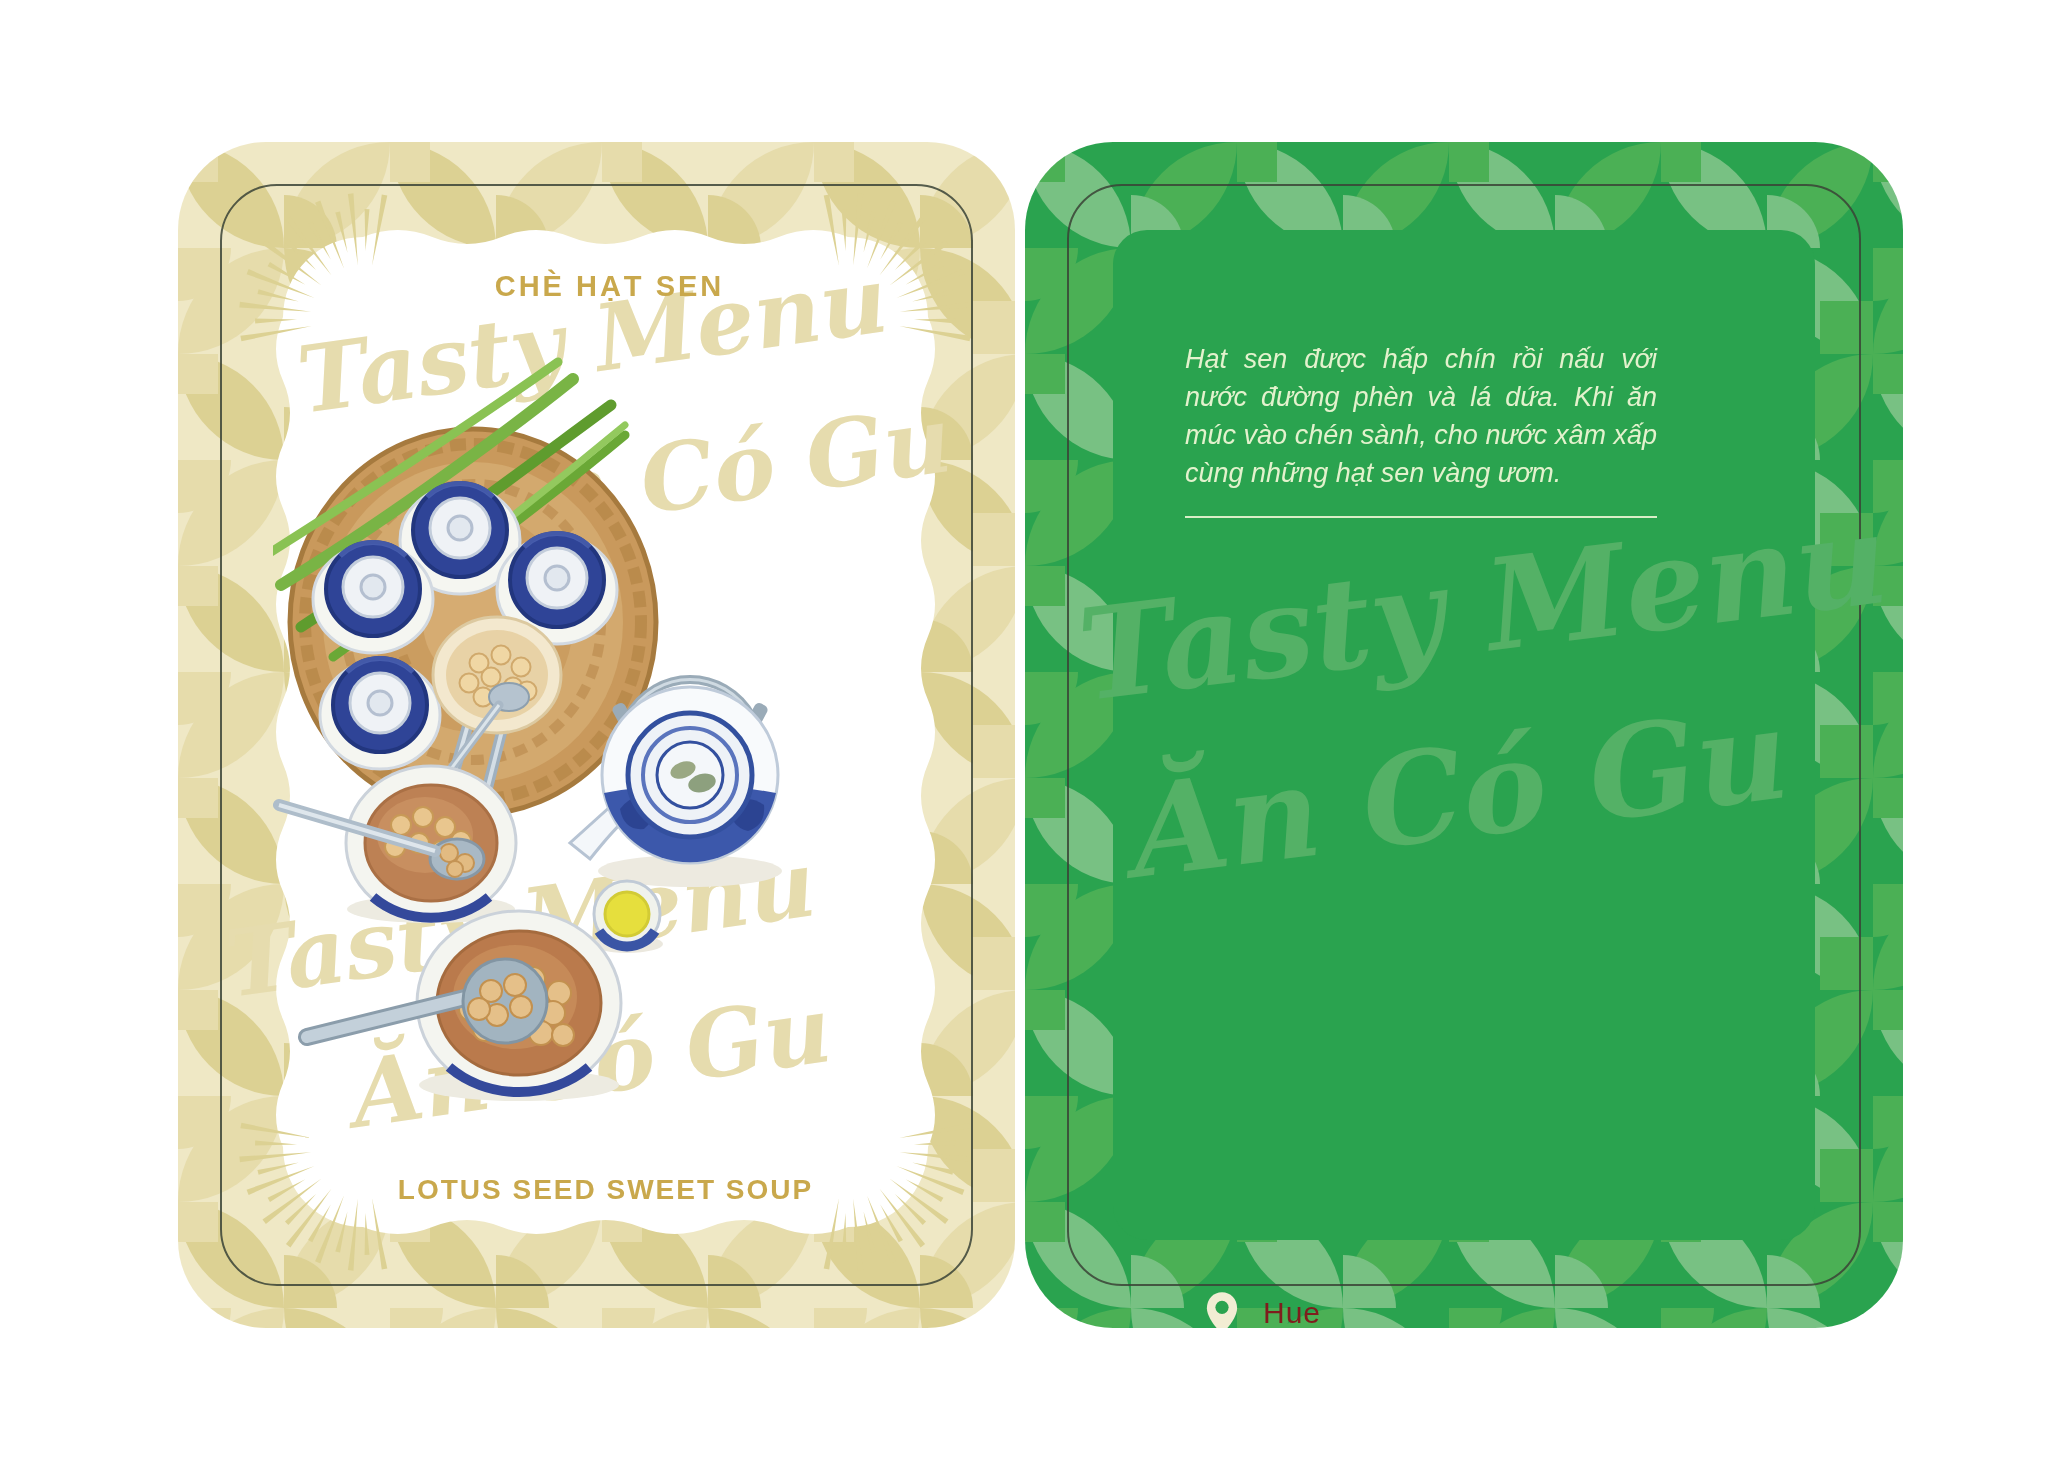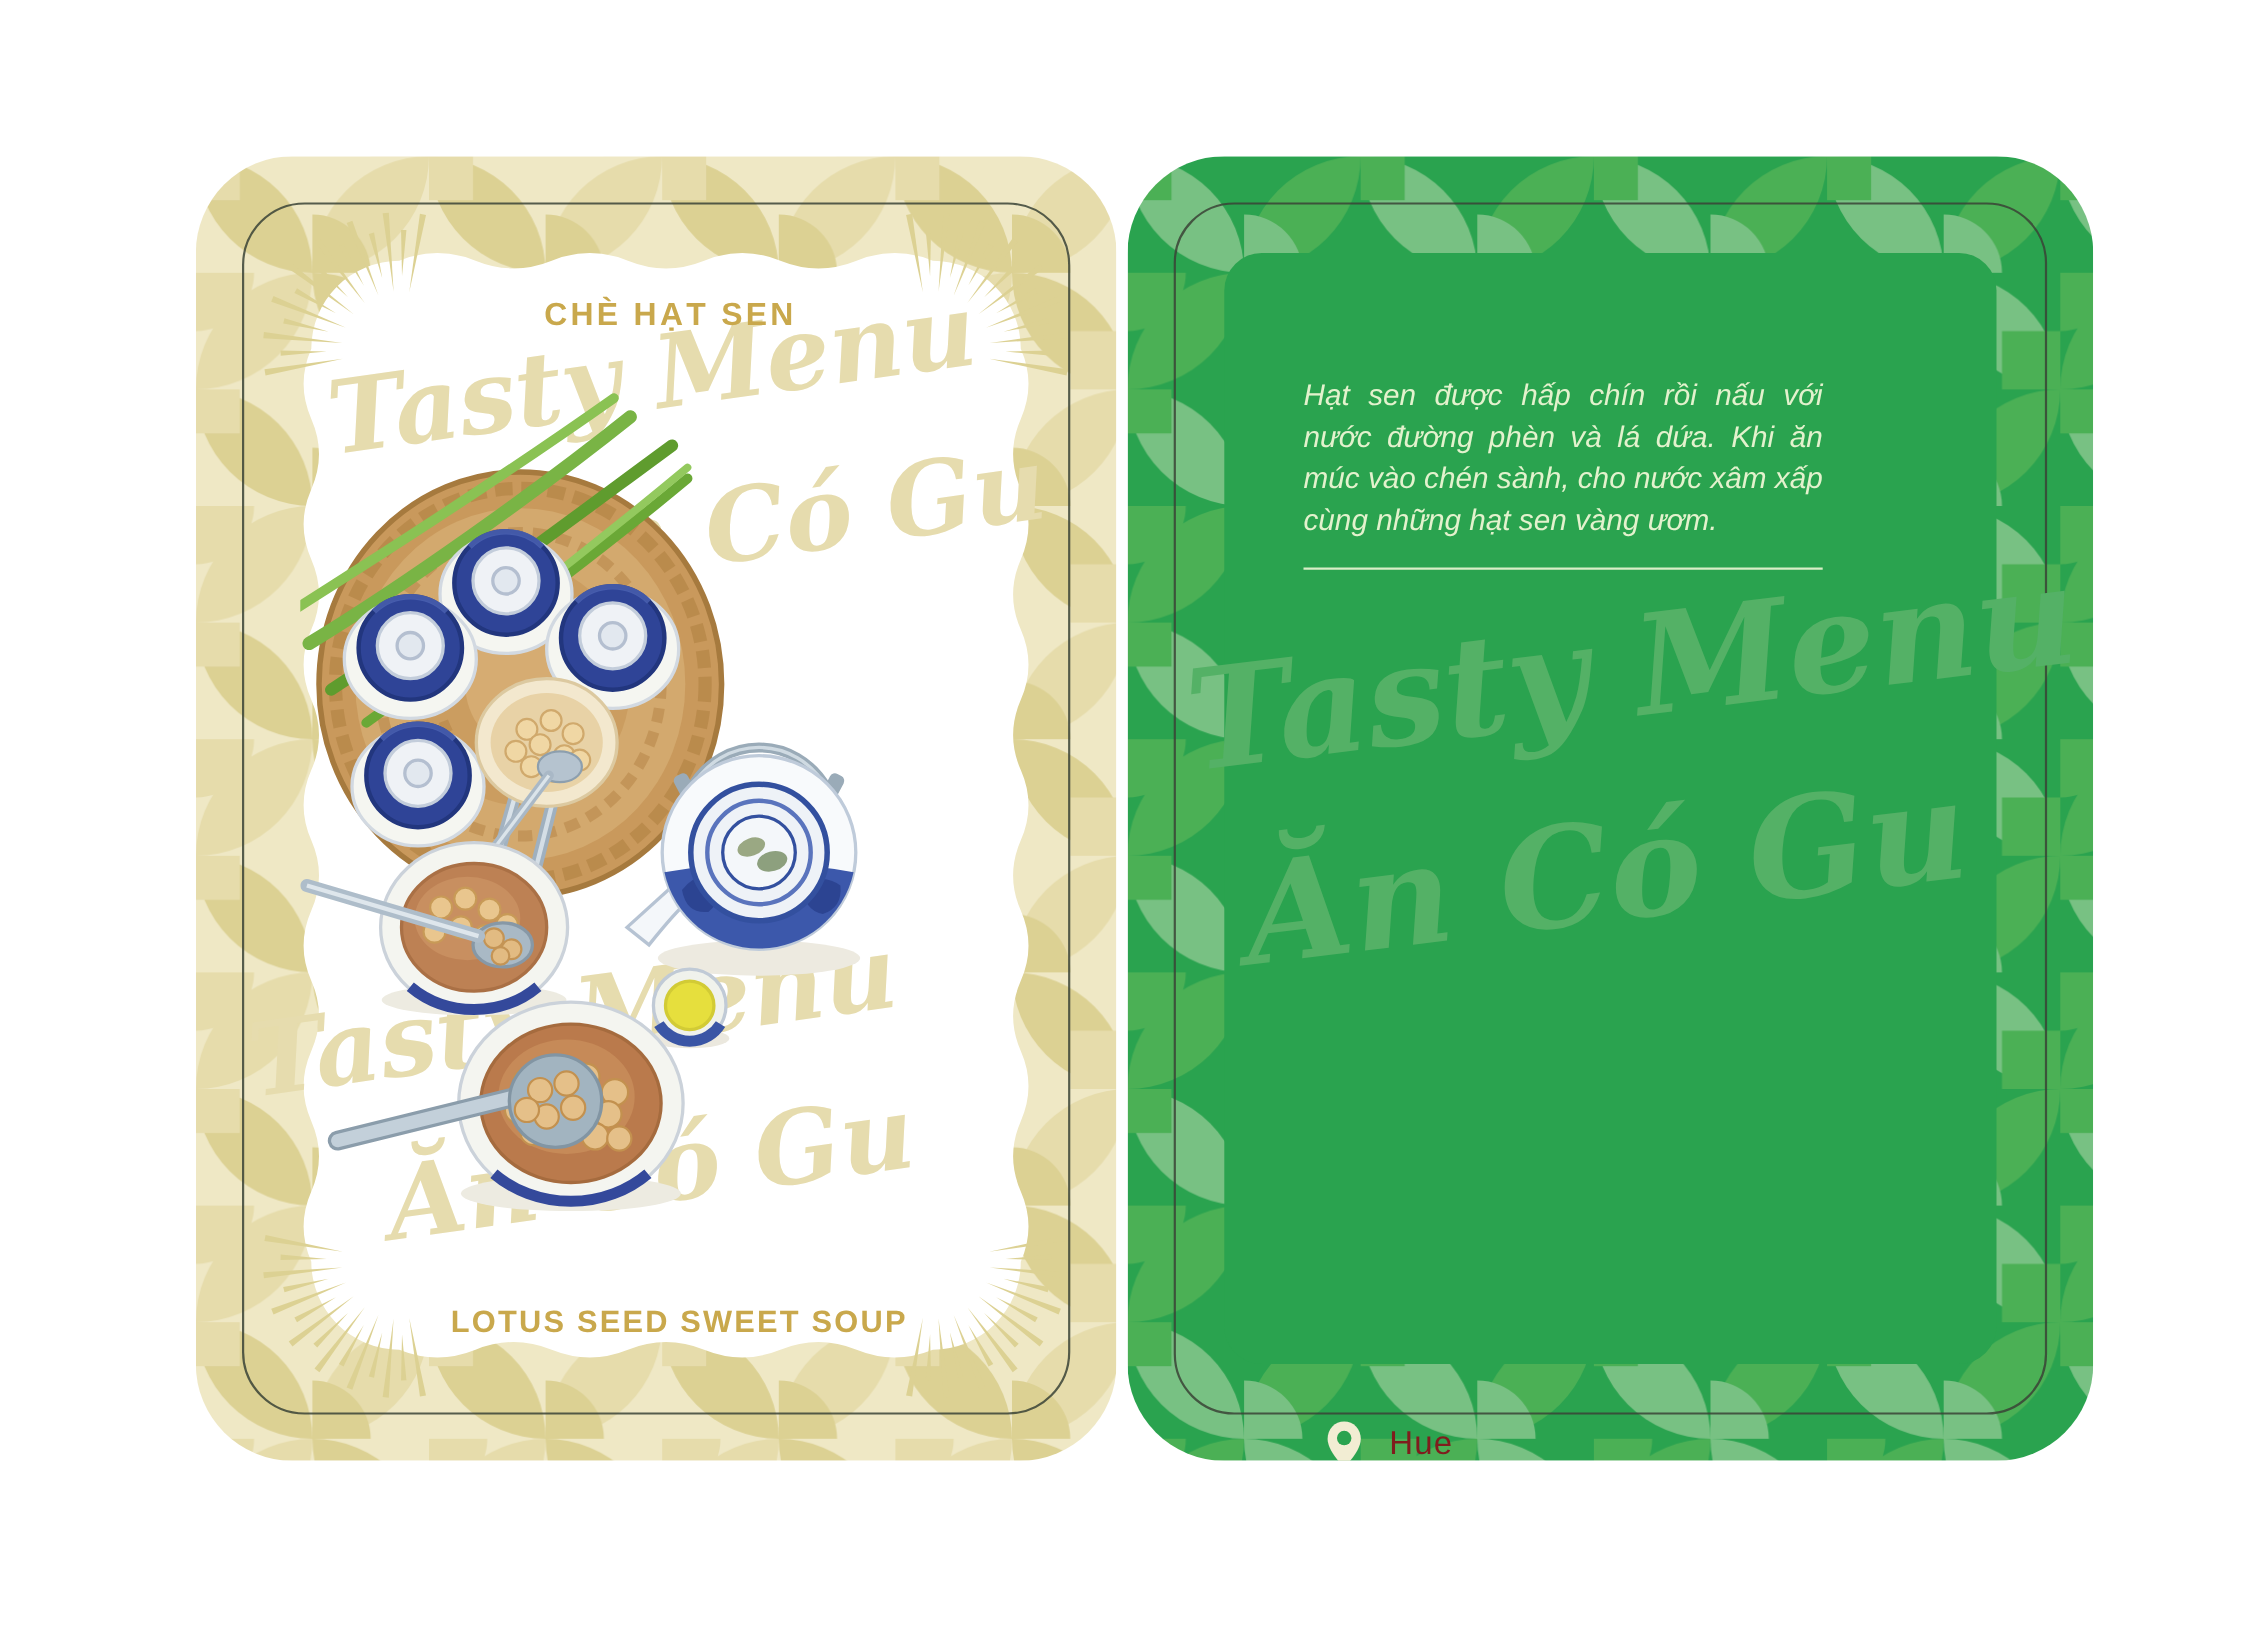--- a/index.html
+++ b/index.html
@@ -28,21 +28,21 @@
   .wm-f1{left:118px;top:152px;font-size:92px;transform:rotate(-8deg);}
   .wm-f2{left:292px;top:284px;font-size:92px;transform:rotate(-8deg);}
   .wm-f3{left:46px;top:736px;font-size:92px;transform:rotate(-8deg);}
   .wm-f4{left:172px;top:874px;font-size:92px;transform:rotate(-8deg);}
   .wm-b1{left:52px;top:402px;font-size:126px;transform:rotate(-7deg);}
   .wm-b2{left:104px;top:588px;font-size:126px;transform:rotate(-7deg);}
   
   .title-vi{position:absolute;z-index:3;left:105px;width:645px;top:124px;margin:4px;
             text-align:center;font-size:29px;font-weight:bold;letter-spacing:3px;
             color:var(--gold);}
-  .title-en{position:absolute;z-index:3;left:85px;width:685px;top:1032px;margin:12px;
+  .title-en{position:absolute;z-index:3;left:85px;width:685px;top:1032px;margin:0;
             text-align:center;font-size:28px;font-weight:bold;letter-spacing:2px;
             color:var(--gold);}
   .illu{position:absolute;z-index:2;left:95px;top:185px;width:650px;height:850px;}
   
   .text-col{position:absolute;z-index:2;left:160px;top:198px;width:472px;
             color:var(--text_cream);font-size:27px;line-height:38px;
             text-align:justify;font-style:italic;}
   .text-col p{margin:0 0 11px 0;}
   .text-col p.p-vi2{margin-bottom:0;}
   .divider{border:none;border-top:2px solid rgba(236,246,212,.9);margin:24px 0 0 0;width:100%;}

